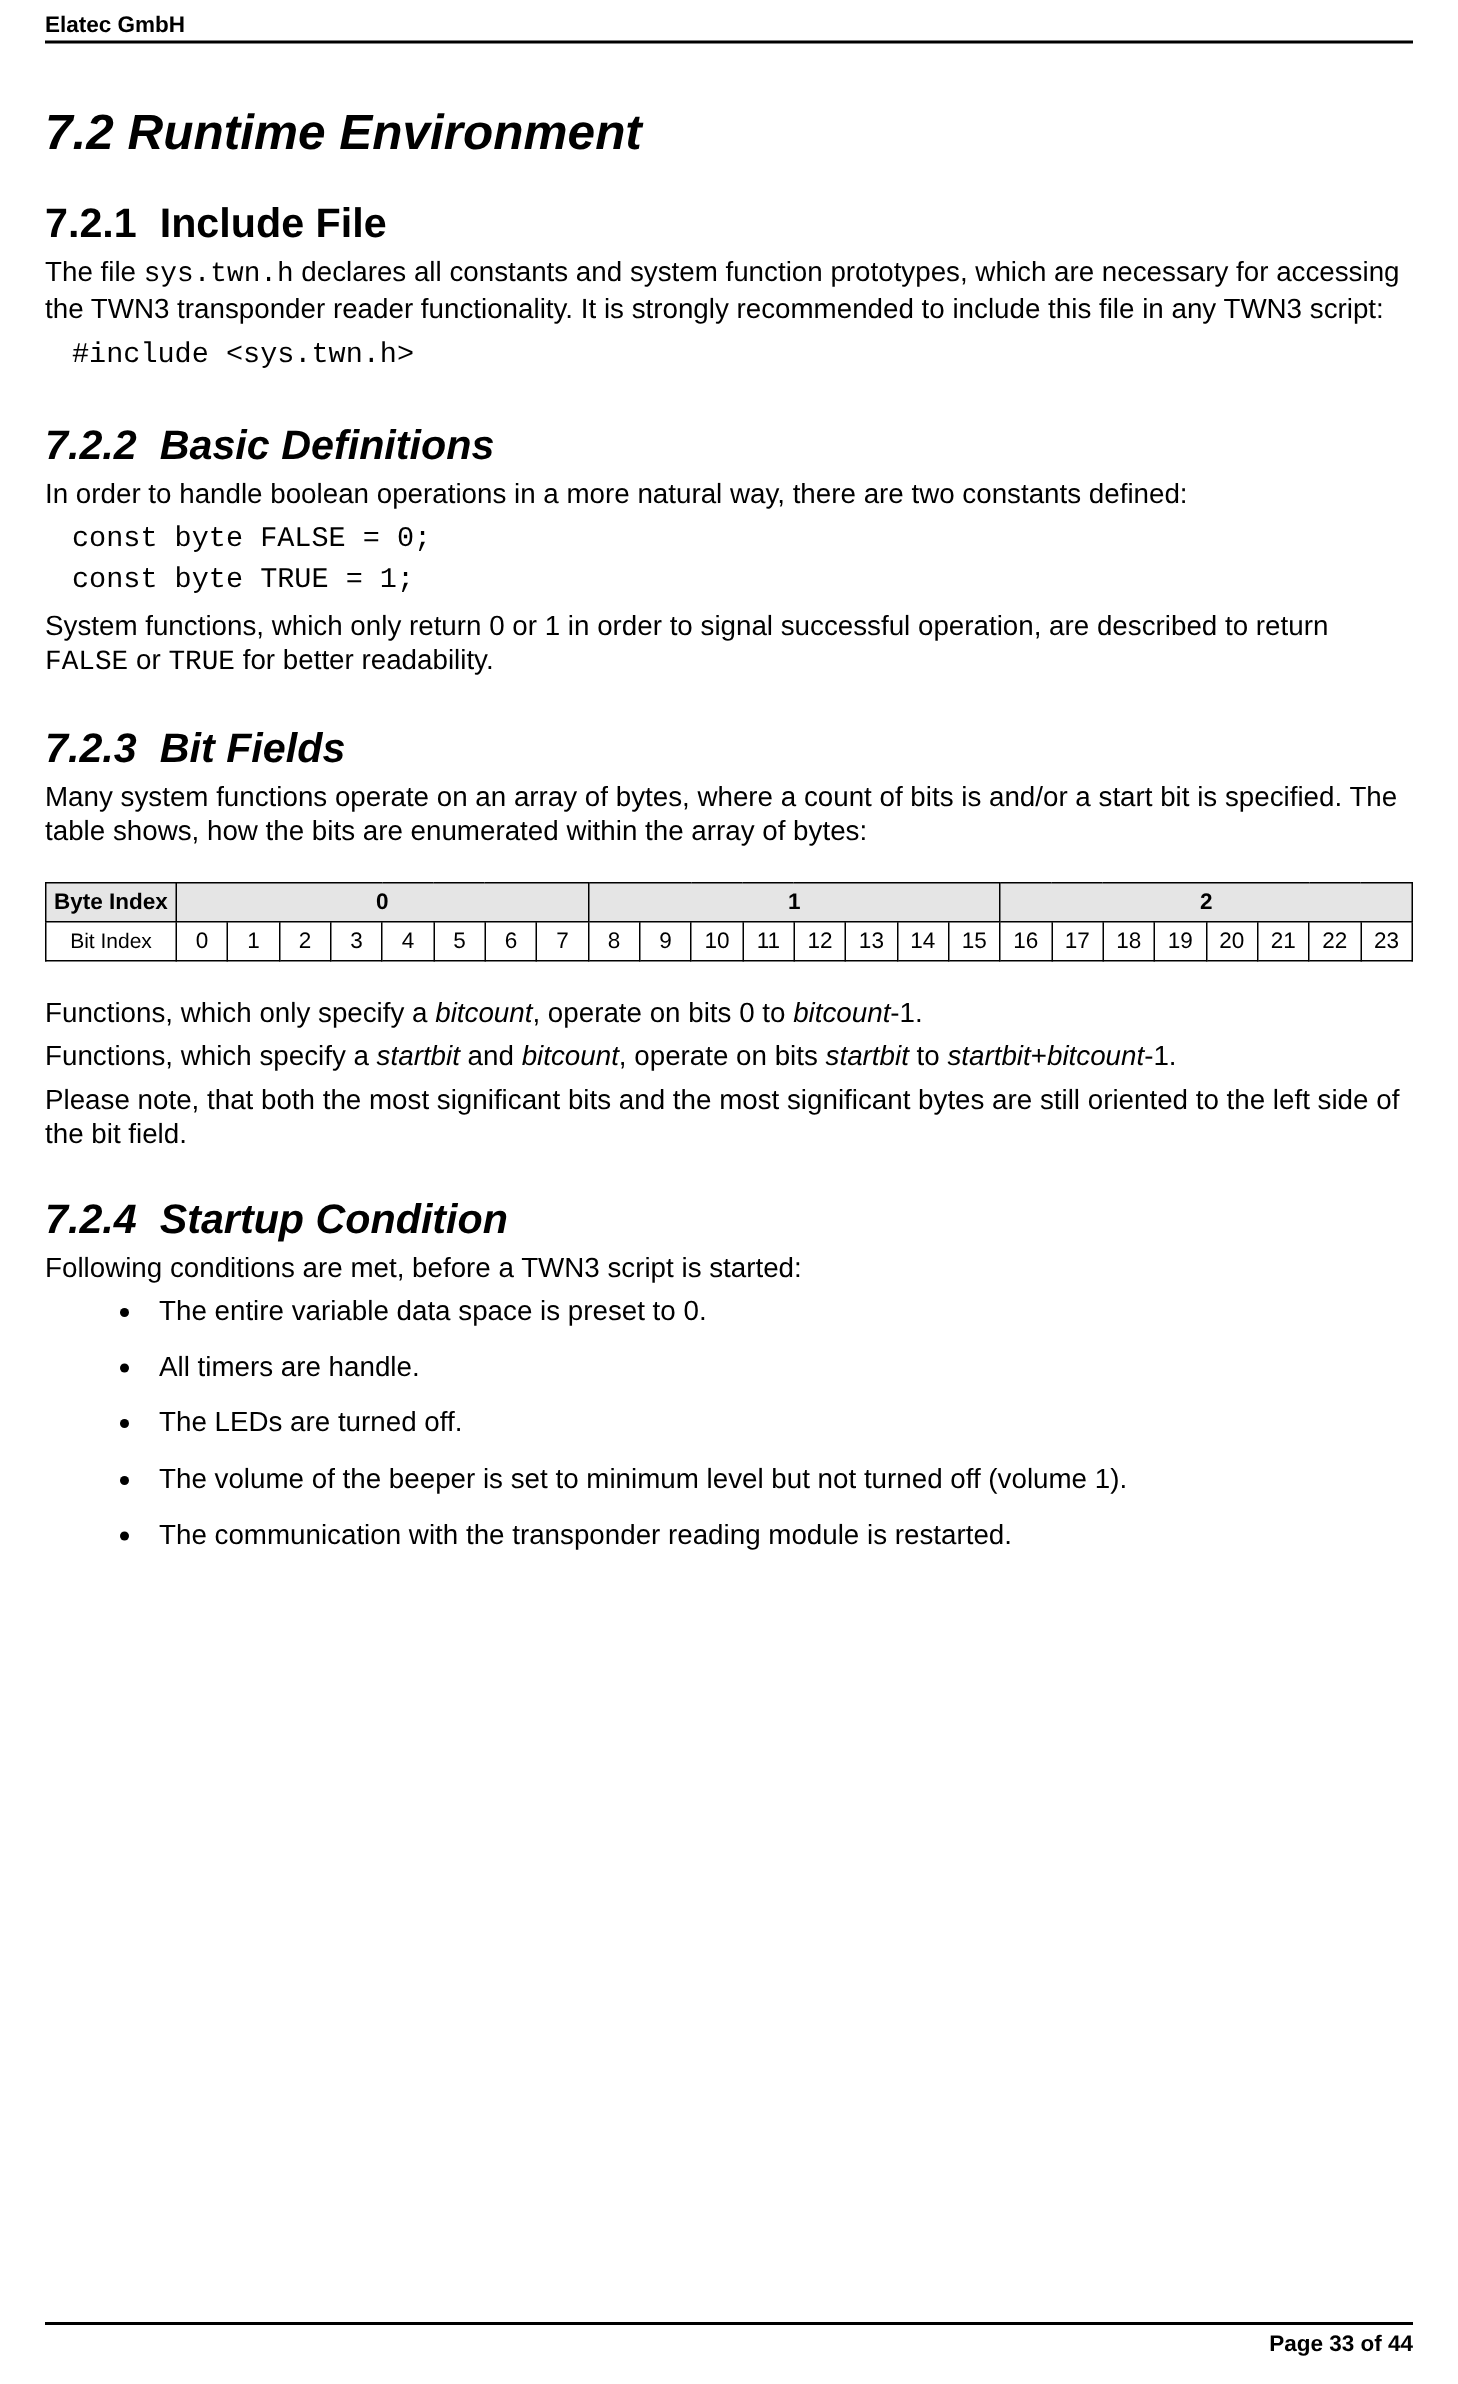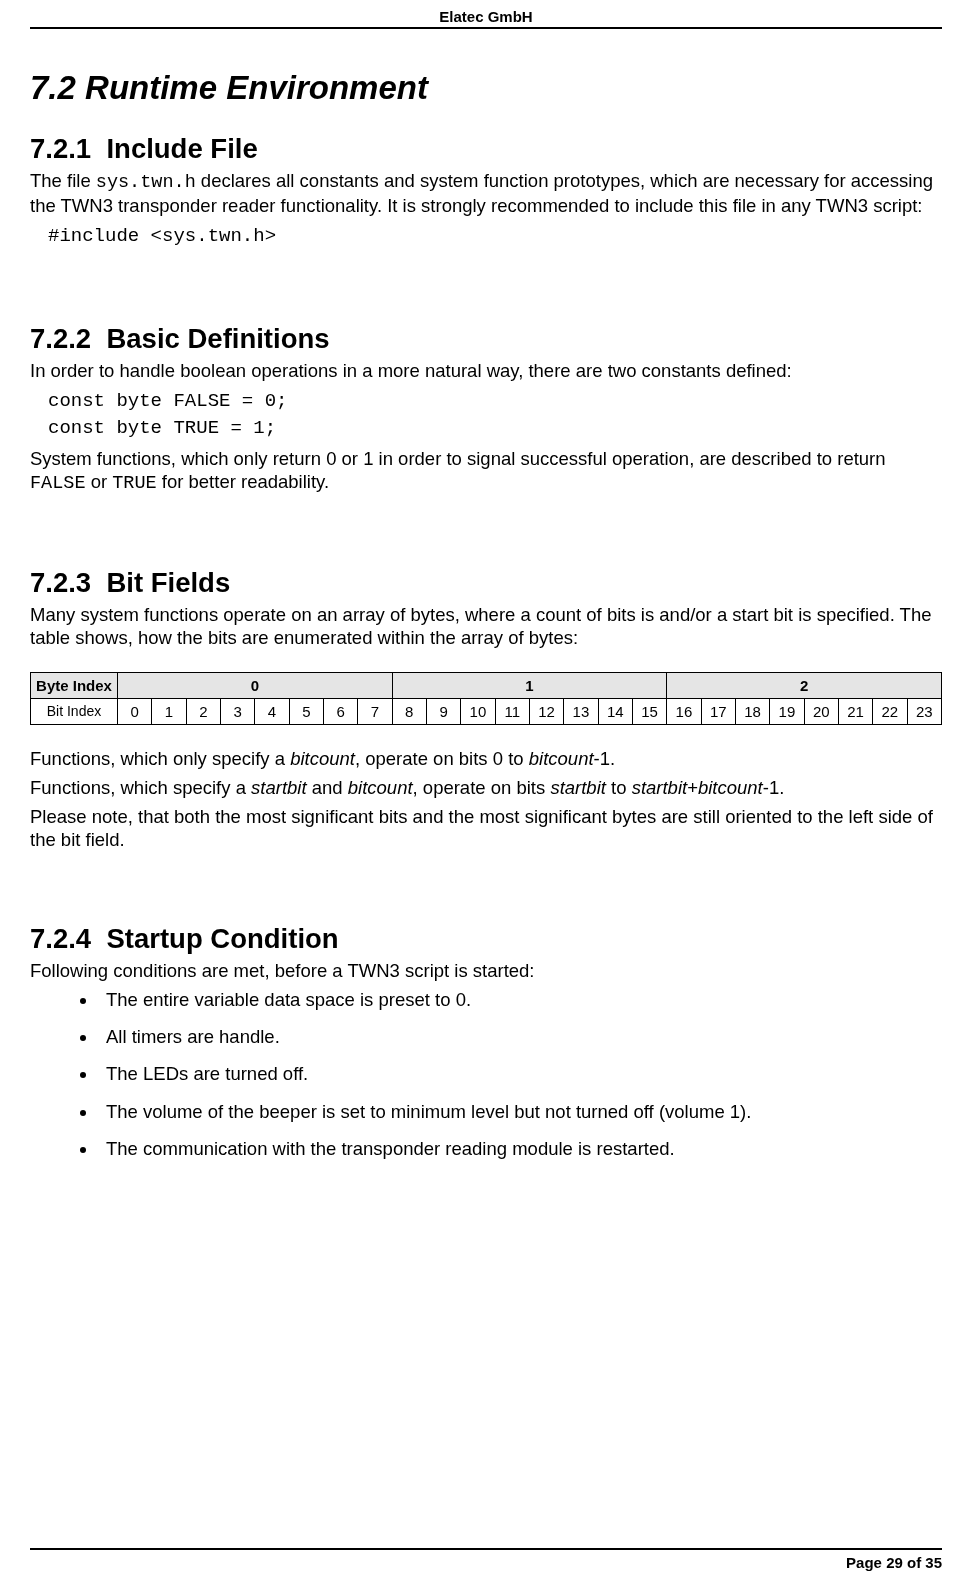--- a/index.html
+++ b/index.html
@@ -11,42 +11,42 @@
     background: #fff;
   }
   .page {
     width: 972px;
     min-height: 1589px;
     box-sizing: border-box;
     padding: 8px 30px 20px 30px;
     position: relative;
   }
   .header-company {
-    text-align: center;
     font-weight: bold;
     font-size: 15px;
     padding-bottom: 2px;
   }
   .header-rule {
     border-top: 2px solid #000;
     margin: 0 0 40px 0;
   }
   .h2 {
     font-size: 33px;
     font-weight: bold;
     font-style: italic;
     margin: 10px 0 26px 0;
   }
   .h3 {
     font-size: 27.5px;
     font-weight: bold;
     margin: 8px 0 4px 0;
   }
   .h3-gap {
-    margin-top: 72px;
+    margin-top: 30px;
+    font-style: italic;
   }
   p {
     margin: 0 0 6px 0;
     line-height: 1.25;
   }
   .para-gap {
     margin-top: 4px;
   }
   .mono {
     font-family: "Courier New", monospace;
@@ -200,16 +200,16 @@
   <ul class="bullets">
     <li>The entire variable data space is preset to 0.</li>
     <li>All timers are handle.</li>
     <li>The LEDs are turned off.</li>
     <li>The volume of the beeper is set to minimum level but not turned off (volume 1).</li>
     <li>The communication with the transponder reading module is restarted.</li>
   </ul>
 
   <div class="footer-area">
     <div class="footer-rule"></div>
-    <div class="footer-page">Page 29 of 35</div>
+    <div class="footer-page">Page 33 of 44</div>
   </div>
 
 </div>
 
 </body></html>

